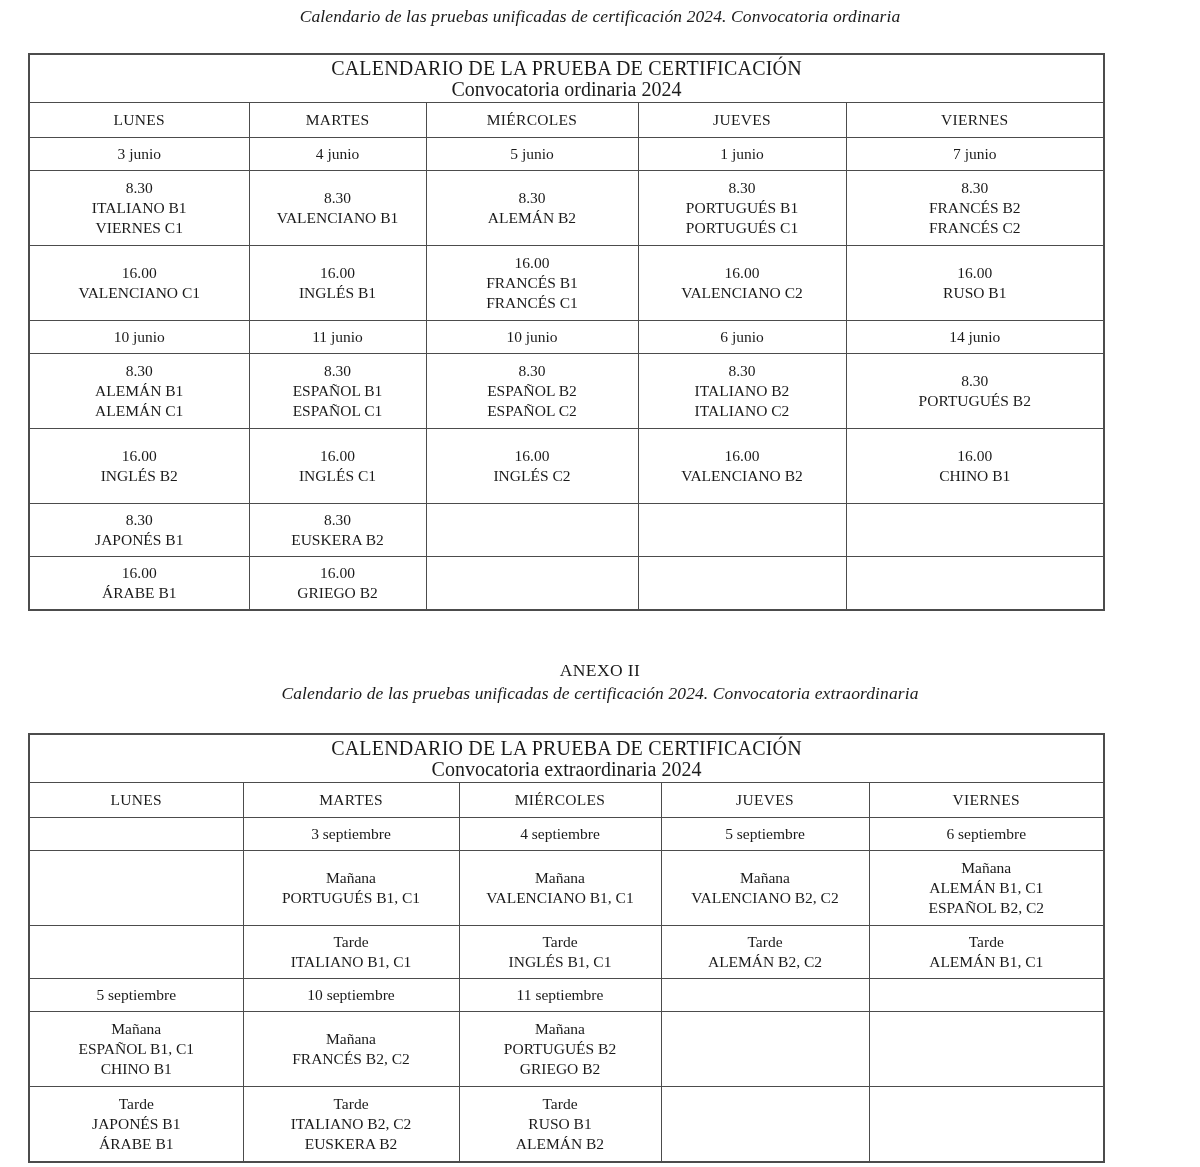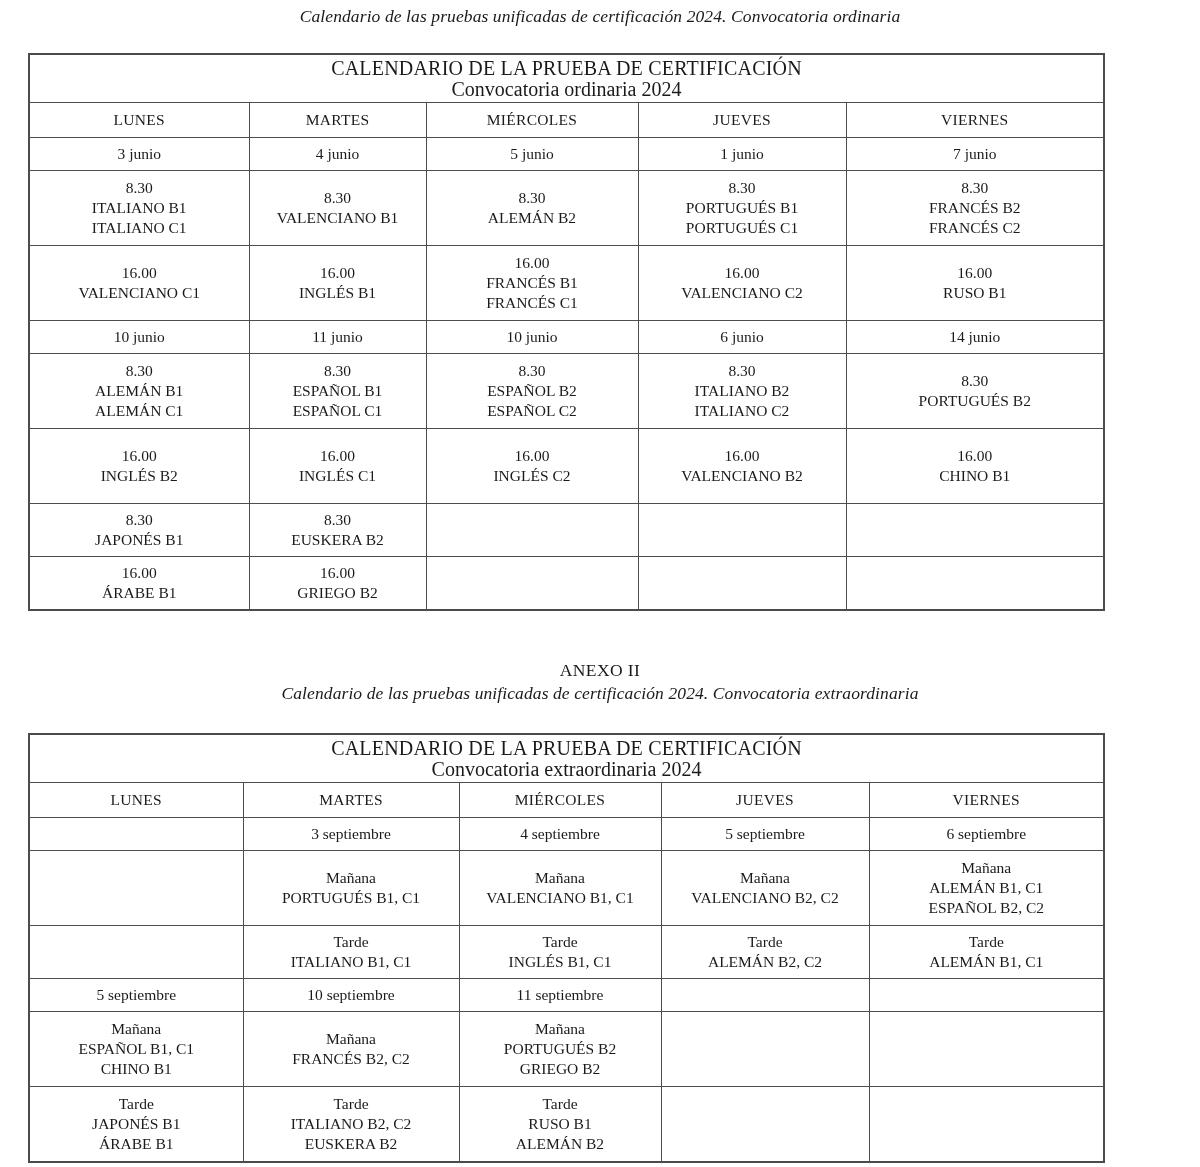--- a/index.html
+++ b/index.html
@@ -159,21 +159,21 @@
           <td class="date-cell">3 junio</td>
           <td class="date-cell">4 junio</td>
           <td class="date-cell">5 junio</td>
           <td class="date-cell">1 junio</td>
           <td class="date-cell">7 junio</td>
         </tr>
         <tr>
           <td class="slot-cell h-tall">
             <span class="ln">8.30</span>
             <span class="ln">ITALIANO B1</span>
-            <span class="ln">ITALIANO C1</span>
+            <span class="ln">VIERNES C1</span>
           </td>
           <td class="slot-cell h-tall">
             <span class="ln">8.30</span>
             <span class="ln">VALENCIANO B1</span>
           </td>
           <td class="slot-cell h-tall">
             <span class="ln">8.30</span>
             <span class="ln">ALEMÁN B2</span>
           </td>
           <td class="slot-cell h-tall">

